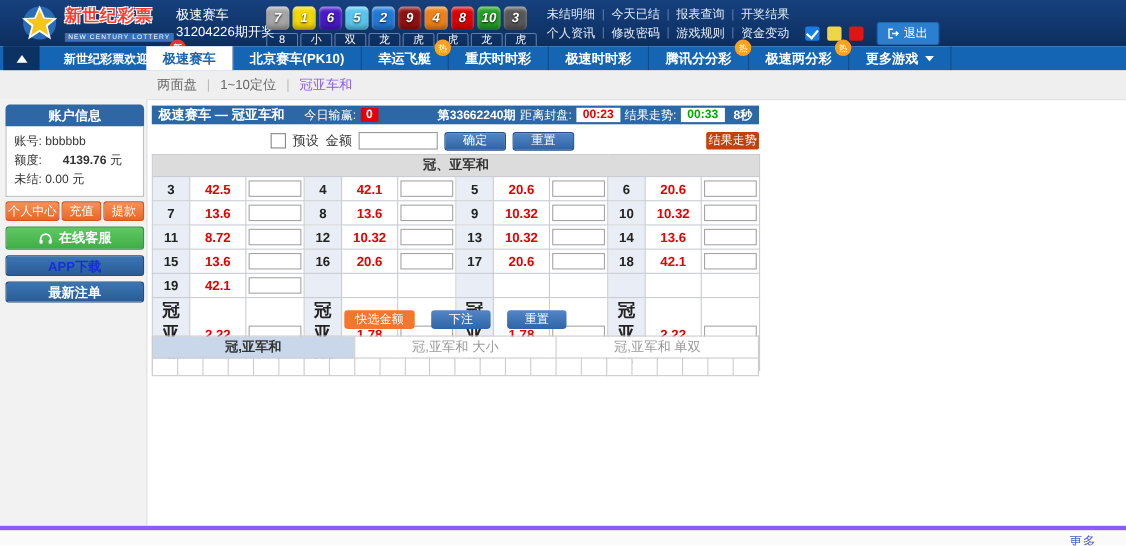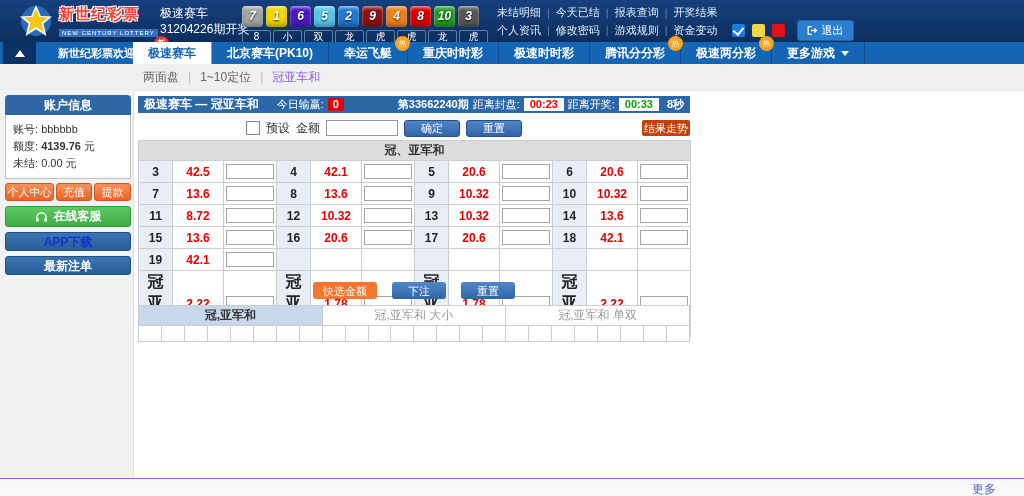--- a/index.html
+++ b/index.html
@@ -64,21 +64,21 @@
   .snitem{cursor:pointer;}
   .snitem.active{color:#8b5cf6;}
   .snsep{color:#bbb;margin:0 9px;}
 
   
   .strip{position:absolute;left:0;top:90px;width:133px;height:388px;background:#f2f2f2;border-right:1px solid #e0e0e0;}
   .sidebar{position:absolute;left:5px;top:95px;width:126px;}
   .acct-hd{height:20px;background:#2e67a3;border-radius:4px 4px 0 0;color:#fff;font-weight:bold;
        font-size:12px;text-align:center;line-height:20px;}
   .acct-box{background:#fff;border:1px solid #c0c0c0;border-top:none;padding:6px 7px;line-height:17px;font-size:11px;color:#333;}
-  .bold{font-weight:bold;}
+  .bold{font-weight:bold;margin-left:16px;}
   .btnrow{margin-top:4px;display:flex;gap:2px;}
   .obtn{flex:1;height:18px;background:linear-gradient(#f69159,#eb6524);border:1px solid #d4551d;
        border-radius:3px;color:#fff;font-size:11px;text-align:center;line-height:16px;cursor:pointer;padding:0;}
   .obtn.wide{flex:1.35;}
   .svcbtn{margin-top:5px;height:21px;background:linear-gradient(#5fc861,#3fae46);border:1px solid #36953c;
        border-radius:3px;color:#fff;font-weight:bold;font-size:12px;display:flex;align-items:center;justify-content:center;gap:6px;cursor:pointer;width:100%;}
   .bluebtn{margin-top:5px;height:19px;background:linear-gradient(#3a76b4,#2a5c96);border:1px solid #20507f;
        border-radius:3px;color:#fff;font-weight:bold;font-size:12px;text-align:center;line-height:17px;cursor:pointer;width:100%;}
   .bluebtn.applink{color:#1430d8;}
 
@@ -126,21 +126,21 @@
 
   
   .results{position:absolute;left:138px;top:305px;width:552px;}
   .results table{width:552px;}
   .results td{border:1px solid #ccc;}
   .rsec{height:15px;text-align:center;font-size:12px;color:#999;background:#fff;cursor:pointer;}
   .rsec.active{background:#c9d7ea;color:#333;font-weight:bold;}
   .rcell{height:13px;background:#fff;border-color:#d8dbe0;}
 
   
-  .footer{position:absolute;left:0;top:478px;width:1024px;height:18px;background:#fafafa;border-top:1px solid #8b5cf6;box-sizing:border-box;}
+  .footer{position:absolute;left:0;top:478px;width:1024px;height:18px;background:#fafafa;border-top:4px solid #8b5cf6;box-sizing:border-box;}
   .more{position:absolute;right:28px;top:2px;color:#4f61c8;font-size:12px;cursor:pointer;text-decoration:none;}
 </style>
 </head>
 <body>
 
 <div id="stage">
 
   <div class="hdr">
     <div class="logo">
       <svg width="36" height="36" viewBox="0 0 36 36">
@@ -302,21 +302,21 @@
   </div>
 
   <div class="mbar">
     <span class="mtitle">极速赛车 — 冠亚车和</span>
     <span class="today-label">今日输赢:</span>
     <span class="today-val">0</span>
     <span class="msp"></span>
     <span class="period">第33662240期</span>
     <span>距离封盘:</span>
     <span class="tbox red">00:23</span>
-    <span>距离开奖:</span>
+    <span>结果走势:</span>
     <span class="tbox green">00:33</span>
     <span class="secs">8秒</span>
   </div>
 
   <div class="controls">
     <div class="ctr-group">
       <span class="cb"></span>
       <span>预设</span>
       <span>金额</span>
       <input class="amount" style="">

